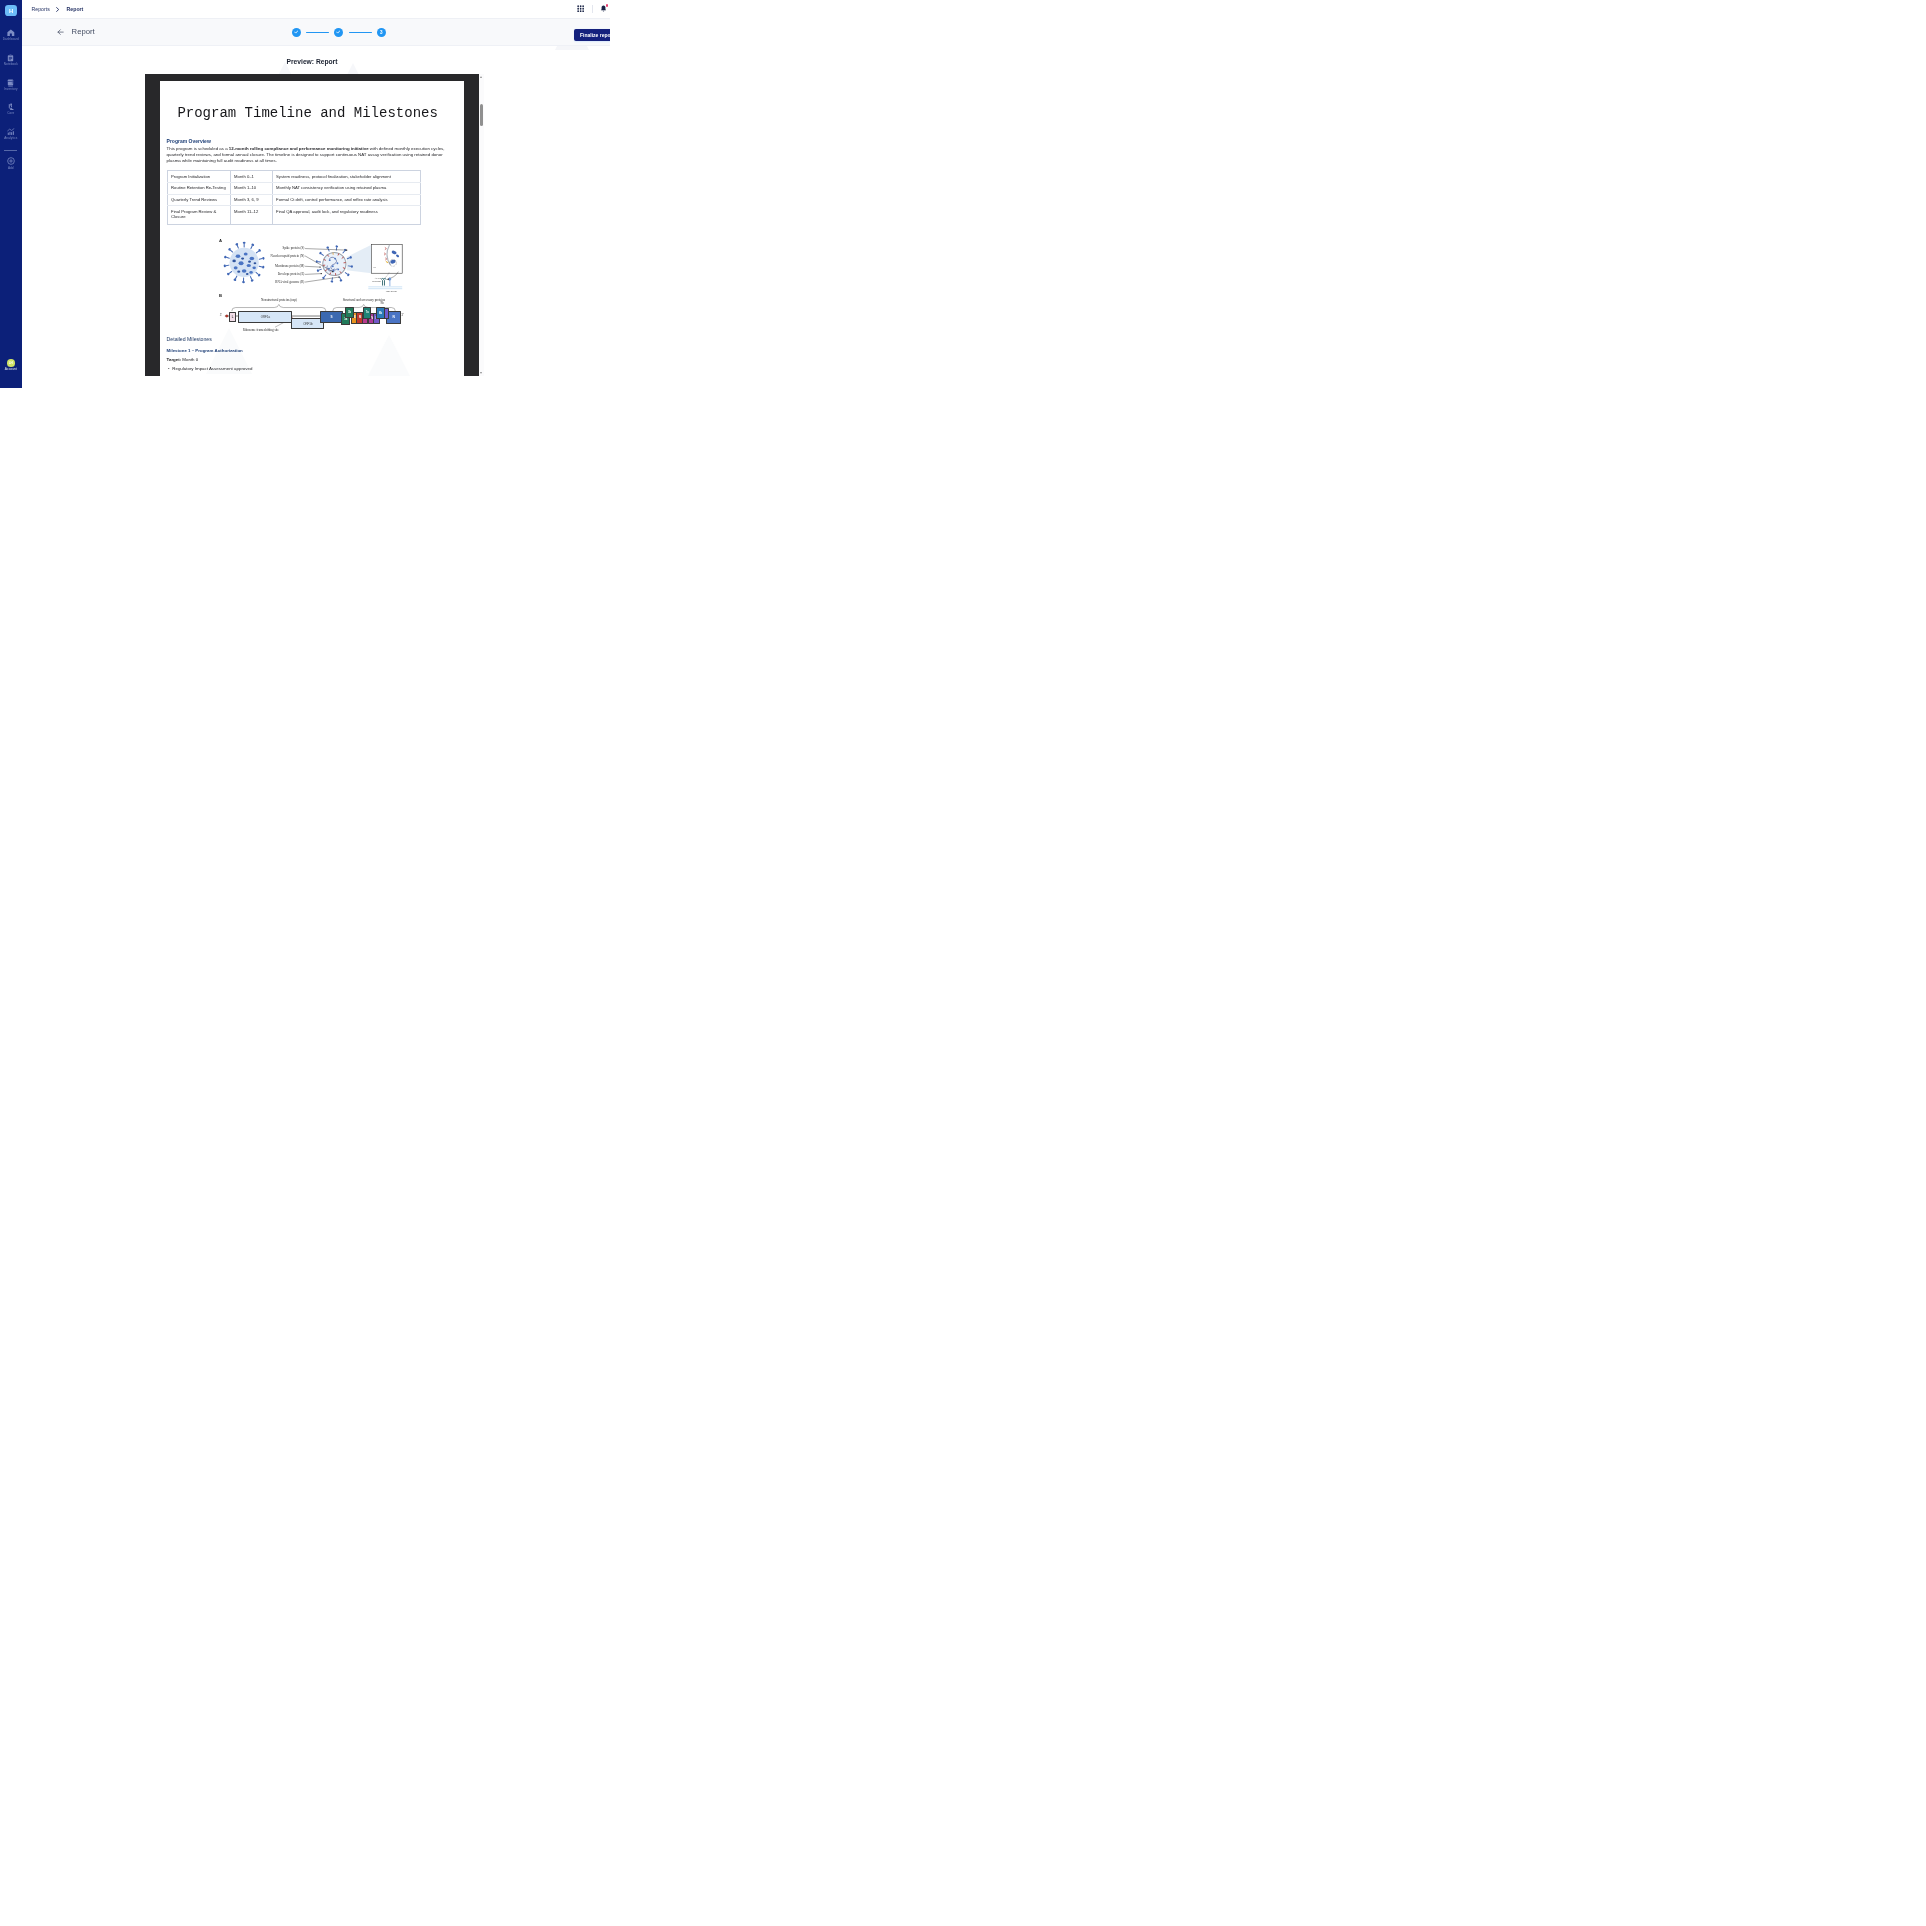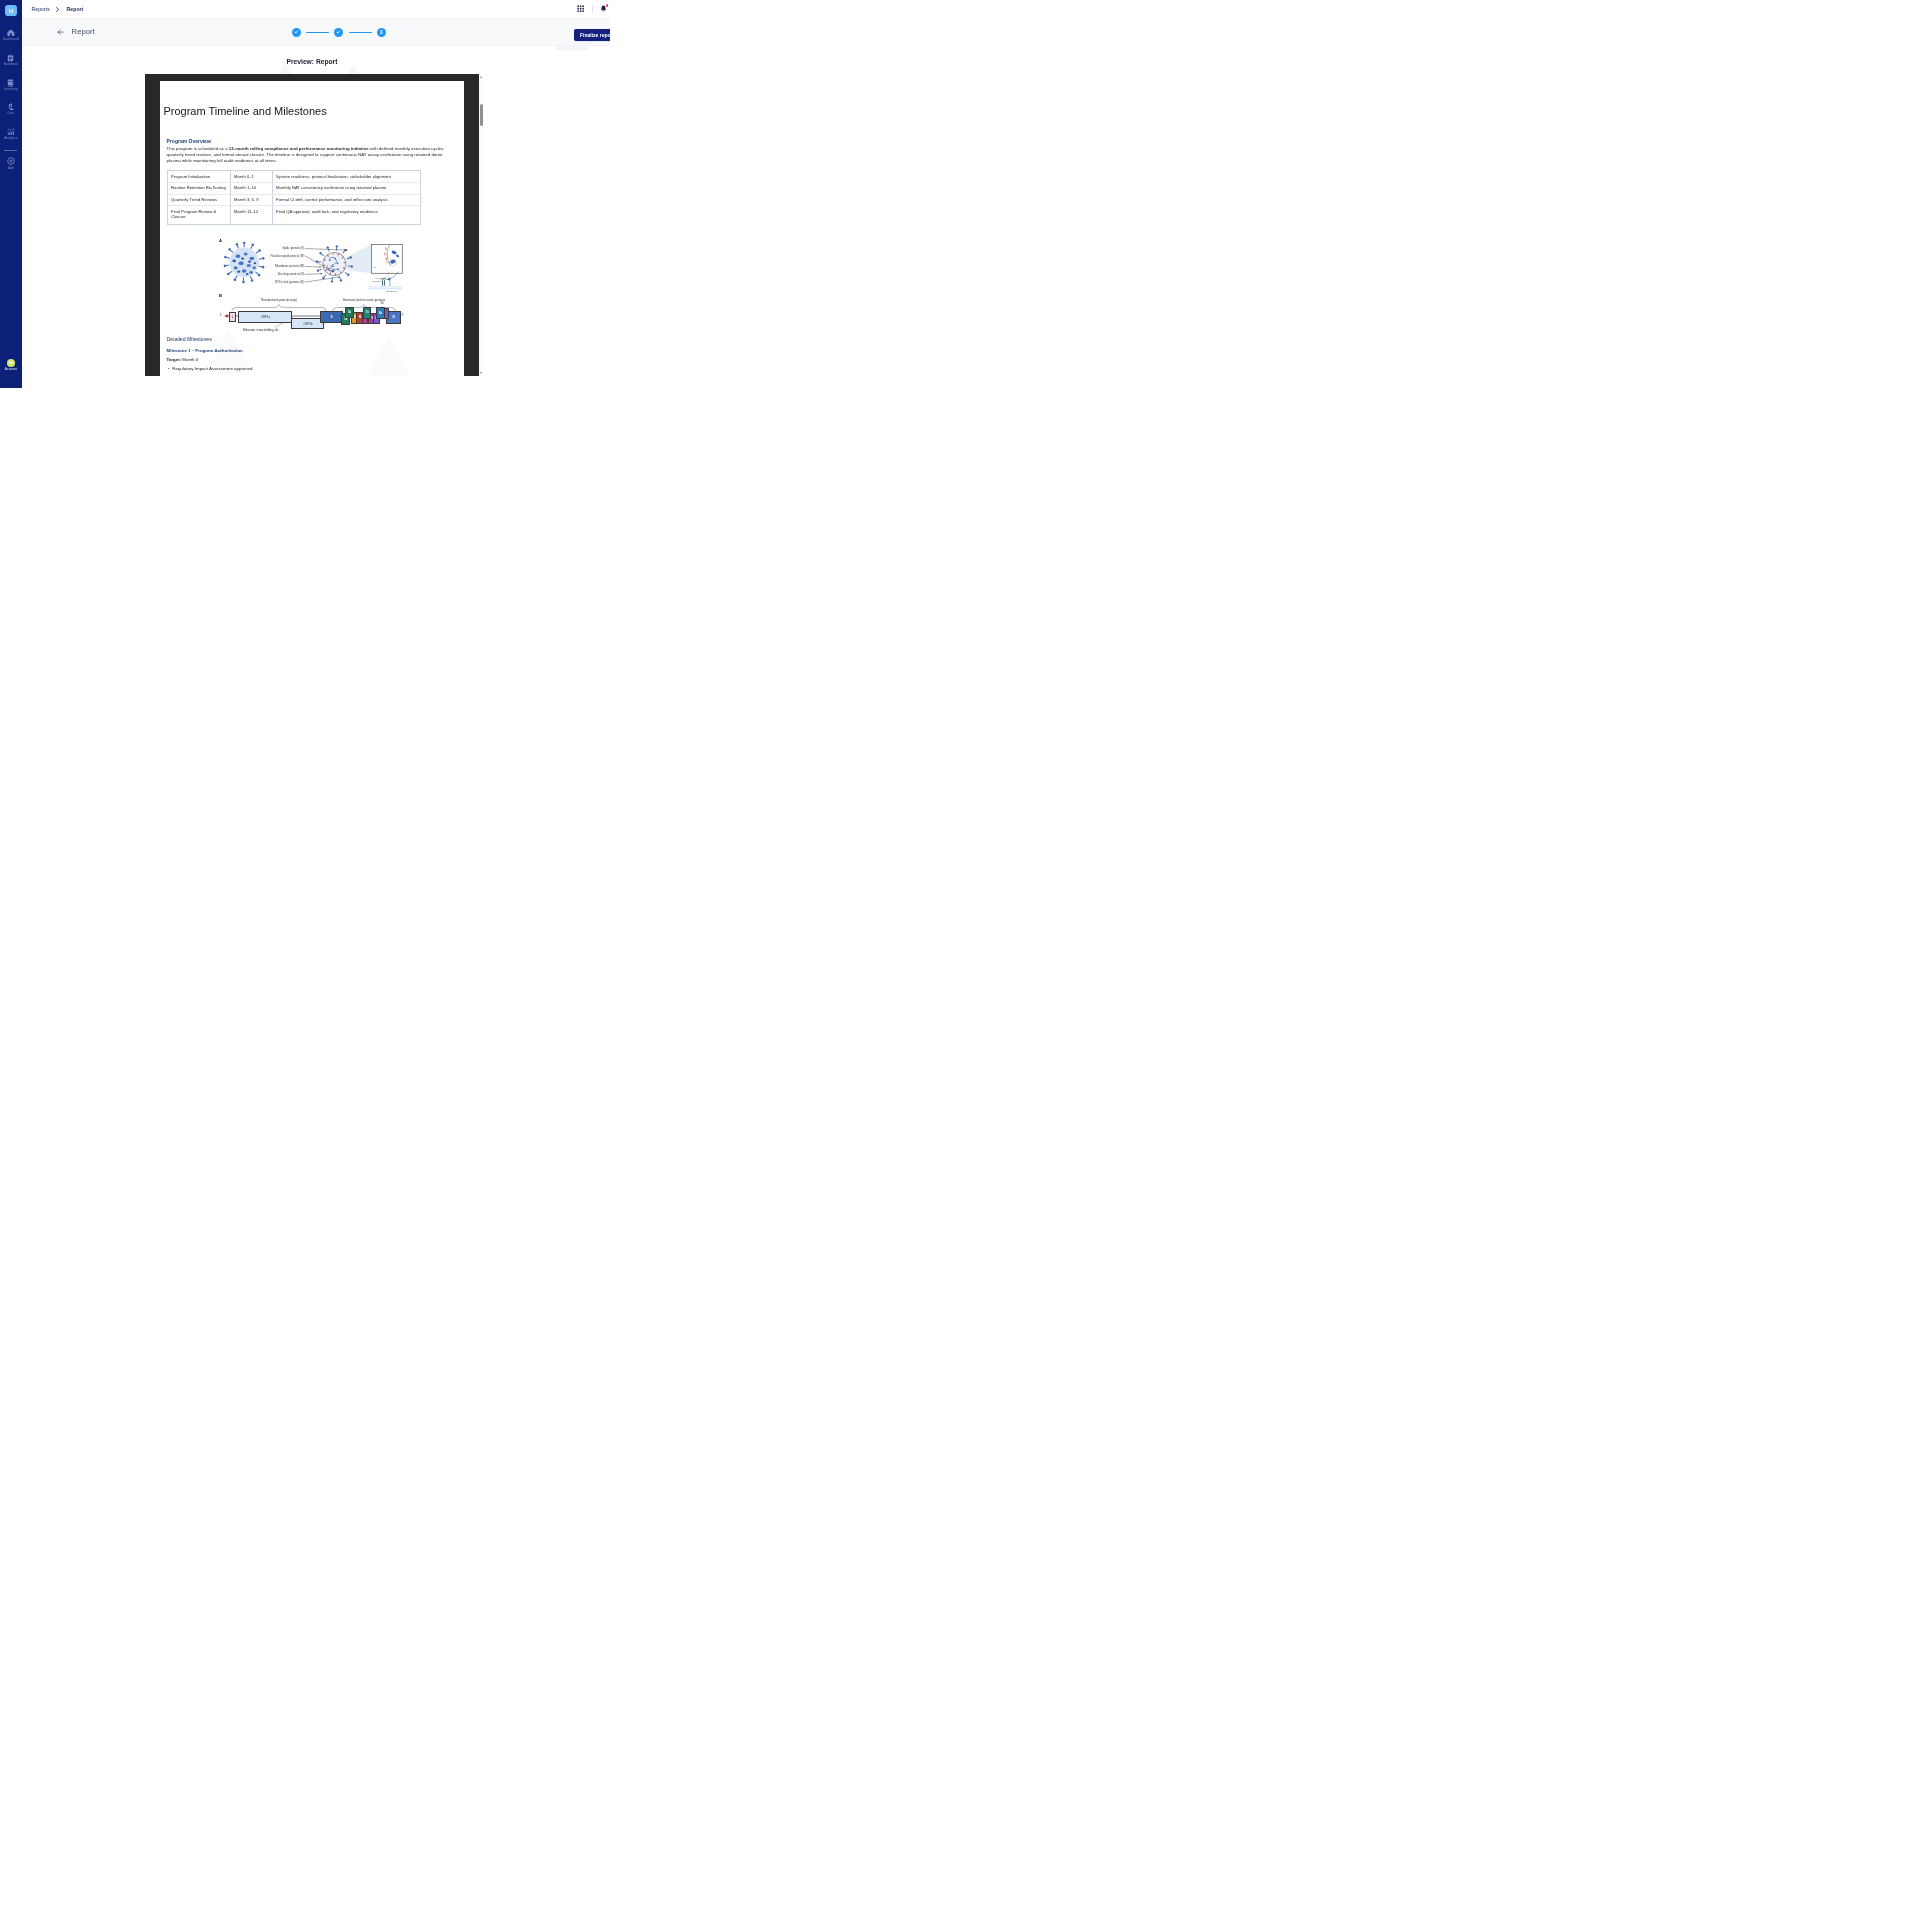--- a/index.html
+++ b/index.html
@@ -45,21 +45,21 @@
   #page{left:15.4px;top:7px;width:304px;height:295px;background:#fff;overflow:hidden;}
   
   #sb-track{left:479px;top:74px;width:5px;height:302px;background:#fbfbfc;}
   .sb-arrow-up{left:1.2px;top:1.9px;width:0;height:0;border-left:1.5px solid transparent;
      border-right:1.5px solid transparent;border-bottom:2.3px solid #8a8a8a;cursor:pointer;}
   .sb-arrow-dn{left:1.2px;bottom:1.9px;width:0;height:0;border-left:1.5px solid transparent;
      border-right:1.5px solid transparent;border-top:2.3px solid #8a8a8a;cursor:pointer;}
   #sb-thumb{left:0.8px;top:30px;width:3.1px;height:22px;border-radius:1.5px;background:#909090;cursor:grab;}
 
   
-  .doc-title{left:3px;top:24px;font-size:11px;color:#17171a;}
+  .doc-title{left:17px;top:24px;font-size:14px;color:#17171a;font-family:Liberation Mono, monospace;}
   .doc-h2{left:6.2px;font-size:5px;font-weight:600;color:var(--docNavy,#1e3f77);}
   .doc-para{left:6.2px;top:65px;width:291px;font-size:4.4px;line-height:6.1px;color:#26262a;}
   .doc-table{left:6.2px;top:89px;border-collapse:collapse;table-layout:fixed;width:253px;
              font-size:4.2px;color:#26262a;}
   .doc-table td{border:0.4px solid #ccd3e0;border-top:none;border-bottom:none;padding:2.7px 3.5px;vertical-align:top;line-height:5.4px;}
   .doc-table tr:first-child td{border-top:0.4px solid #ccd3e0;}
   .doc-table tr:last-child td{border-bottom:0.4px solid #ccd3e0;}
   .doc-table tr td{border-bottom:0.4px solid #e7ebf1;}
   .doc-h3{left:6.2px;font-size:5.2px;font-weight:500;color:#203a66;}
   .doc-m1{left:6.2px;font-size:4.4px;font-weight:bold;color:var(--docNavy,#1e3f77);}

